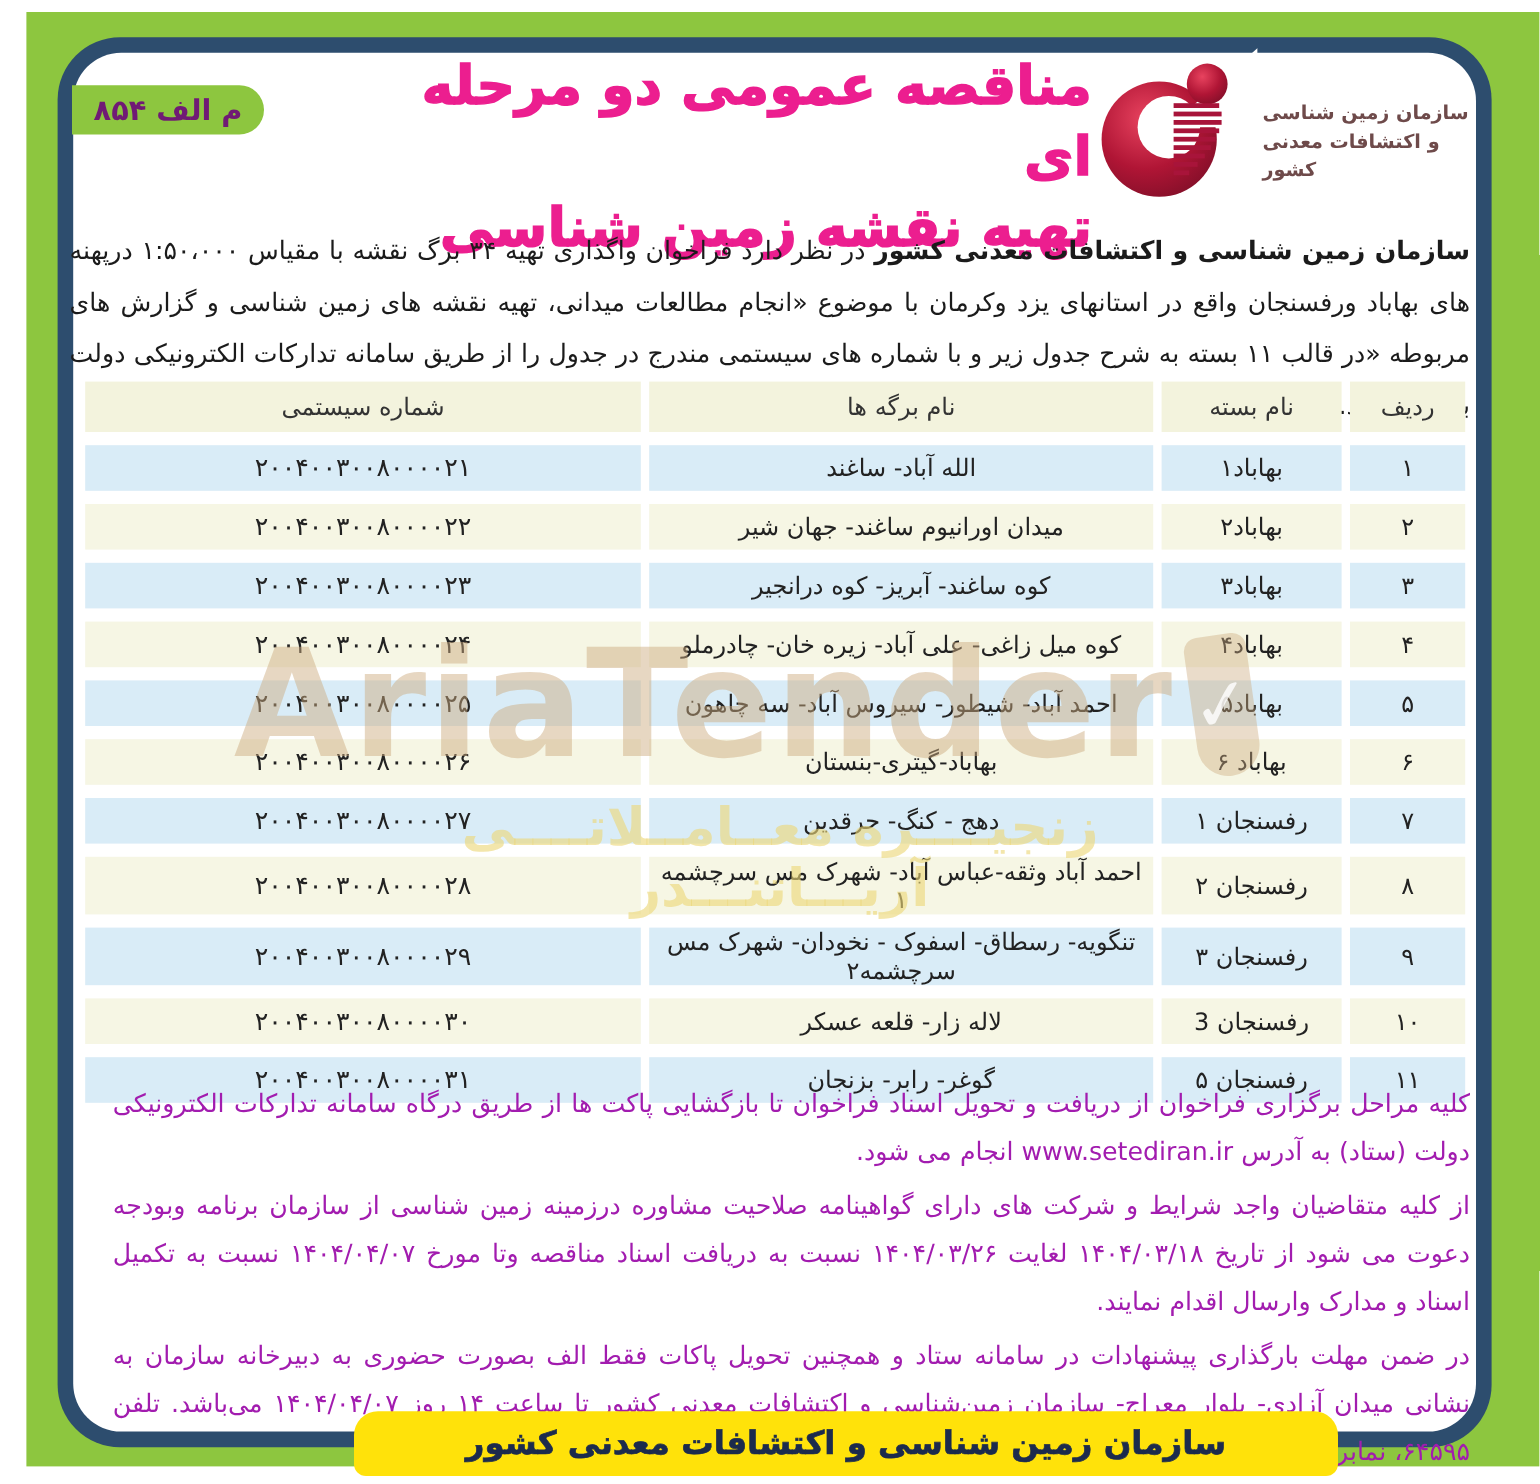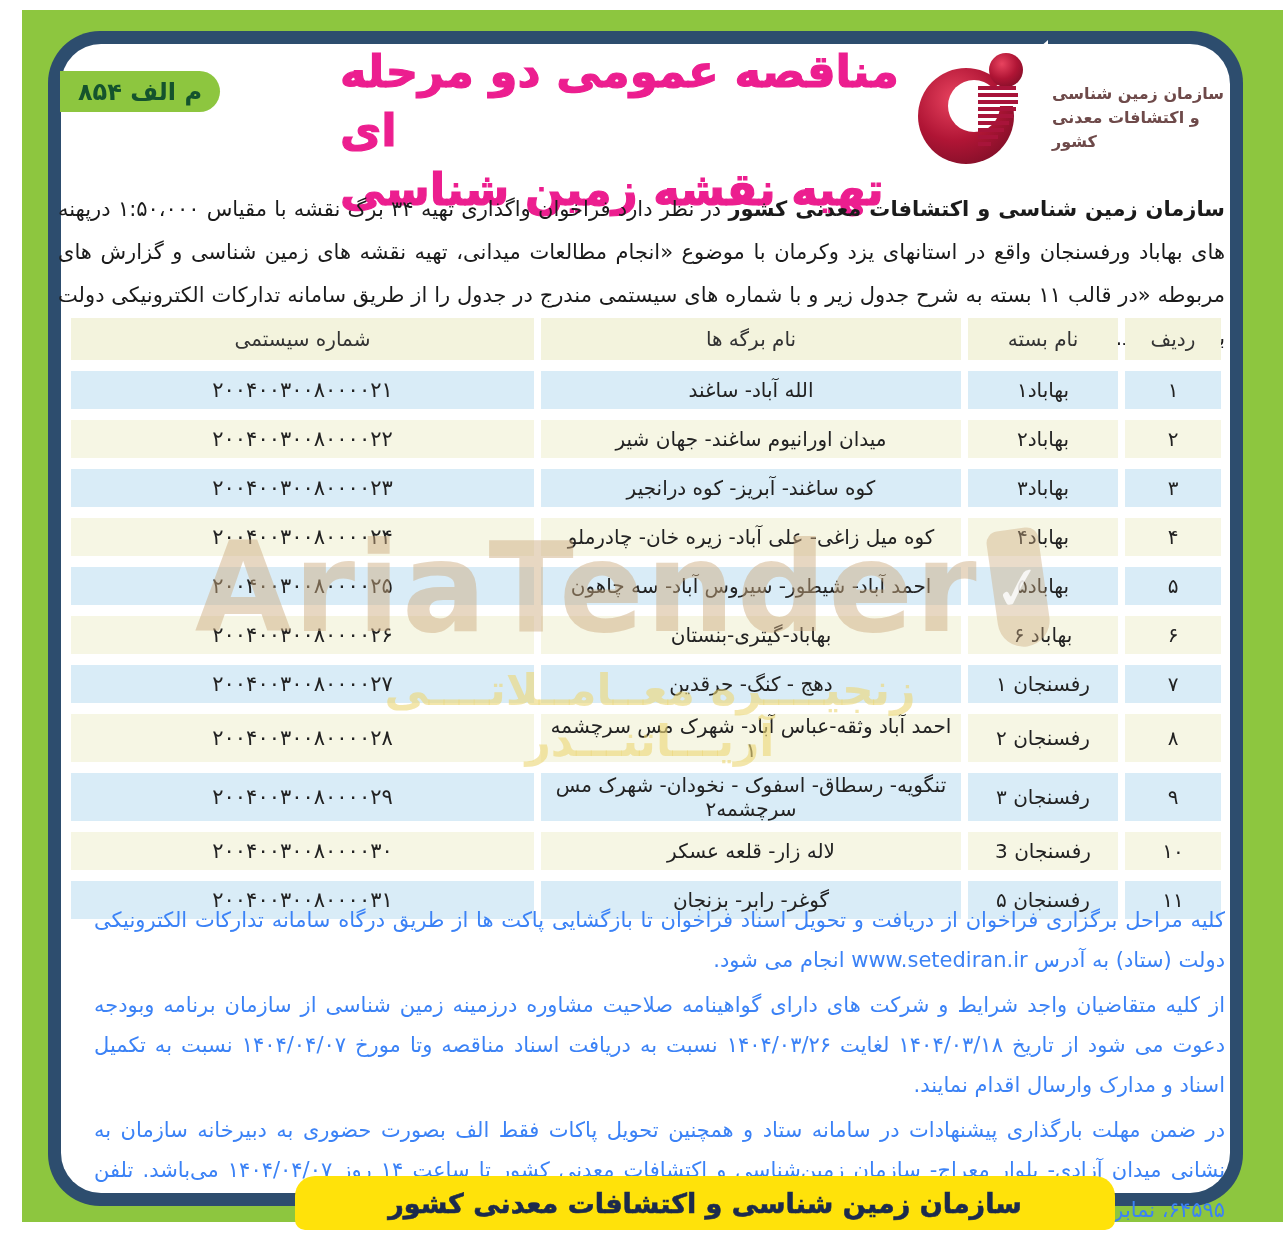--- a/index.html
+++ b/index.html
@@ -7,29 +7,29 @@
     width:1283px;height:1237px;position:relative;overflow:hidden;background:#ffffff;
     font-family:"DejaVu Sans", sans-serif;
   }
   .page{position:absolute;inset:0;direction:rtl;}
   
   .frame-green{position:absolute;left:22px;top:10px;width:1261px;height:1212px;background:#8dc63f;}
   .frame-navy{position:absolute;left:26px;top:21px;right:40px;bottom:16px;background:#2d4d6e;border-radius:52px;}
   .frame-white{position:absolute;left:13px;top:13px;right:13px;bottom:13px;background:#ffffff;border-radius:40px;}
   
   .badge{
-    position:absolute;background:#8dc63f;color:#14532d;font-weight:bold;
+    position:absolute;background:#8dc63f;color:#701a75;font-weight:bold;
     display:flex;align-items:center;justify-content:center;
     border-radius:0 24px 24px 0;z-index:3;
   }
   .badge1{left:60px;top:71px;width:160px;height:41px;font-size:24px;}
   .badge2{left:60px;top:121px;width:272px;height:43px;font-size:23px;}
   .title{
     position:absolute;left:340px;top:42px;width:570px;z-index:3;
-    color:#ec1e8f;font-weight:bold;font-size:45px;line-height:59px;text-align:left;
+    color:#ec1e8f;font-weight:bold;font-size:45px;line-height:59px;text-align:right;
     -webkit-text-stroke:1.2px #ec1e8f;
   }
   .logo-box{position:absolute;left:916px;top:40px;width:132px;height:134px;z-index:3;}
   .logo-text{
     position:absolute;left:1052px;top:82px;width:180px;z-index:3;text-align:left;
     color:#6e4a4a;font-size:16px;line-height:24px;font-weight:bold;
   }
   
   .intro{
     position:absolute;right:58px;left:58px;top:188px;z-index:3;
@@ -52,21 +52,21 @@
   .row-blue td{background:#d9ecf7;}
   .row-cream td{background:#f6f6e4;}
   .col-no{width:96px;}
   .col-pkg{width:150px;}
   .col-sheets{width:420px;}
   .col-sys{width:auto;}
   td.sys{font-size:21px;letter-spacing:1px;}
   
   .bottom-text{
     position:absolute;right:58px;left:58px;top:900px;z-index:3;
-    font-size:21px;line-height:40px;color:#3b82f6;text-align:justify;margin-left:36px;
+    font-size:21px;line-height:40px;color:#a21caf;text-align:justify;margin-left:36px;
   }
   .bottom-text p{margin:0 0 5px 0;}
   
   .watermark{position:absolute;left:255px;top:515px;width:790px;z-index:4;pointer-events:none;}
   .wm-main{
     display:flex;align-items:center;gap:14px;
     color:rgba(205,172,128,0.48);font-weight:bold;font-size:125px;letter-spacing:2px;
     font-family:"DejaVu Sans", sans-serif;
   }
   .wm-shield{

